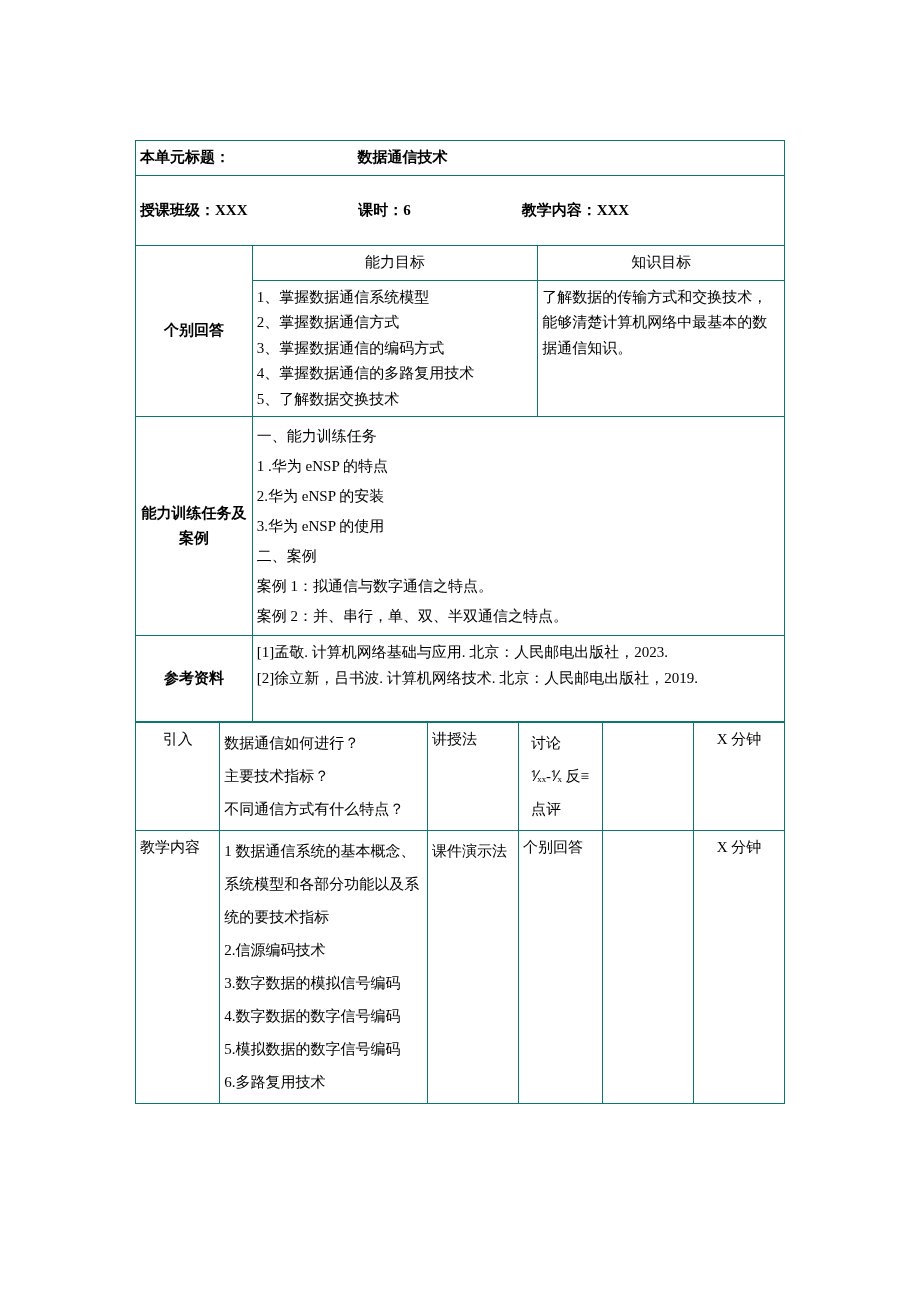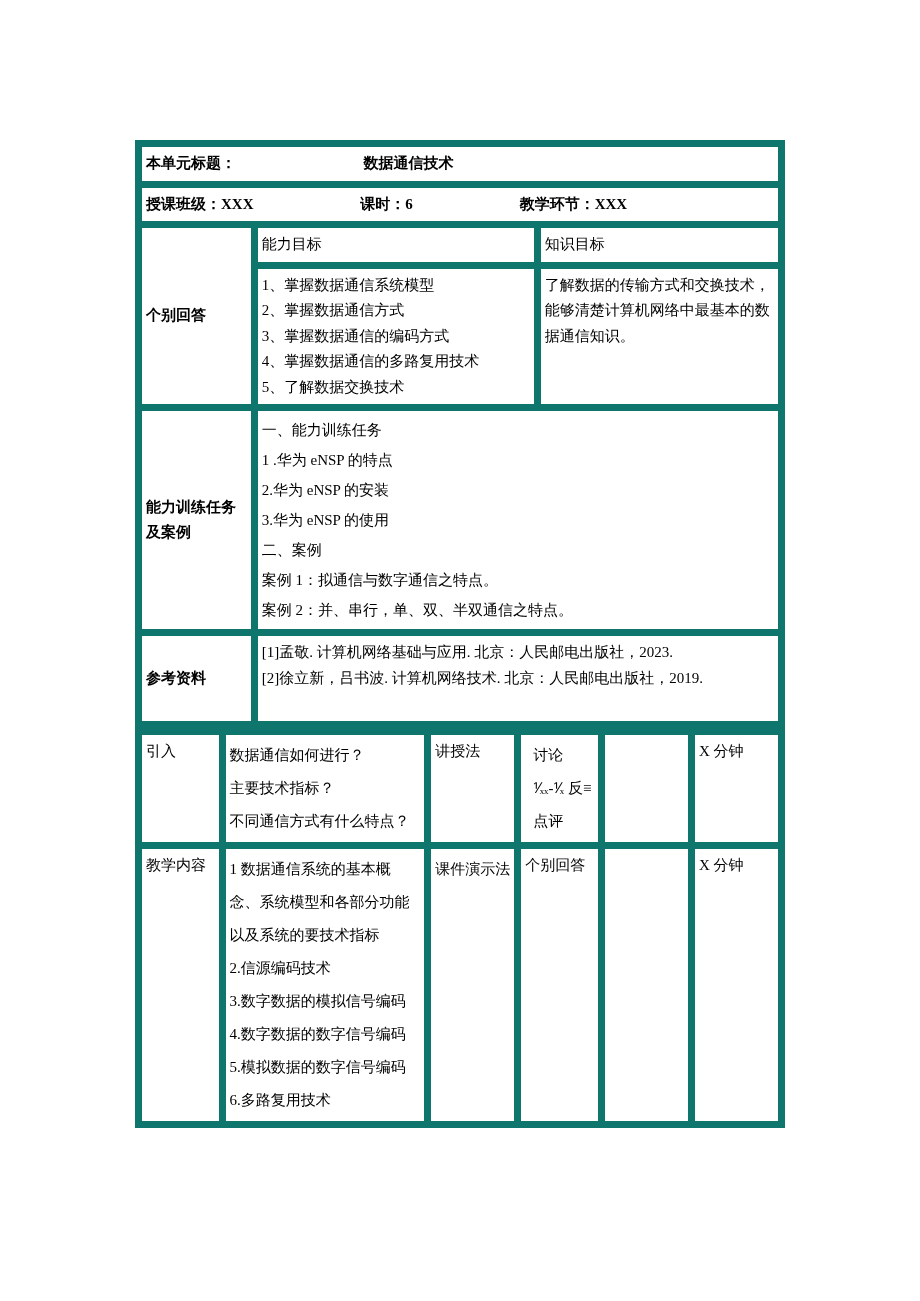--- a/index.html
+++ b/index.html
@@ -14,47 +14,47 @@
     width: 920px;
     box-sizing: border-box;
     padding: 140px 135px 60px 135px;
   }
   table {
     border-collapse: collapse;
     width: 100%;
     table-layout: fixed;
   }
   td, th {
-    border: 7px solid #0f766e;
+    border: 1px solid #0f766e;
     padding: 4px 4px;
     vertical-align: top;
     line-height: 1.7;
     word-break: break-word;
   }
   .bold { font-weight: bold; }
-  .center { text-align: left; }
+  .center { text-align: center; }
   .vcenter { vertical-align: middle; }
   .hdr-row td { vertical-align: middle; }
   .section-title {
     font-weight: bold;
     margin: 30px 0 10px 0;
   }
   .t1 col.c1 { width: 18%; }
   .t1 col.c2 { width: 44%; }
   .t1 col.c3 { width: 38%; }
   .t2 col.c1 { width: 13%; }
   .t2 col.c2 { width: 32%; }
   .t2 col.c3 { width: 14%; }
   .t2 col.c4 { width: 13%; }
   .t2 col.c5 { width: 14%; }
   .t2 col.c6 { width: 14%; }
   .multiline { white-space: pre-line; }
   .inner-hdr { display: flex; justify-content: space-between; align-items: center; }
   .inner-hdr > span { display: inline-block; }
-  .row2-cell { padding: 4px 4px; }
+  .row2-cell { padding: 22px 4px; }
 </style>
 </head>
 <body>
 
 <div class="page">
 
   <table class="t1">
     <colgroup>
       <col class="c1">
         <col class="c2">
@@ -71,21 +71,21 @@
     <tr class="hdr-row">
       <td colspan="3" class="row2-cell">
         <div class="inner-hdr">
           <span>
             <span class="bold">授课班级：</span><span class="bold">XXX</span>
           </span>
           <span>
             <span class="bold">课时：</span><span class="bold">6</span>
           </span>
           <span>
-            <span class="bold">教学环节：</span><span class="bold">XXX</span>
+            <span class="bold">教学内容：</span><span class="bold">XXX</span>
           </span>
           <span style="width:40px;"></span>
         </div>
       </td>
     </tr>
     <tr>
       <td rowspan="2" class="center bold vcenter">个别回答</td>
       <td class="center">能力目标</td>
       <td class="center">知识目标</td>
     </tr>

